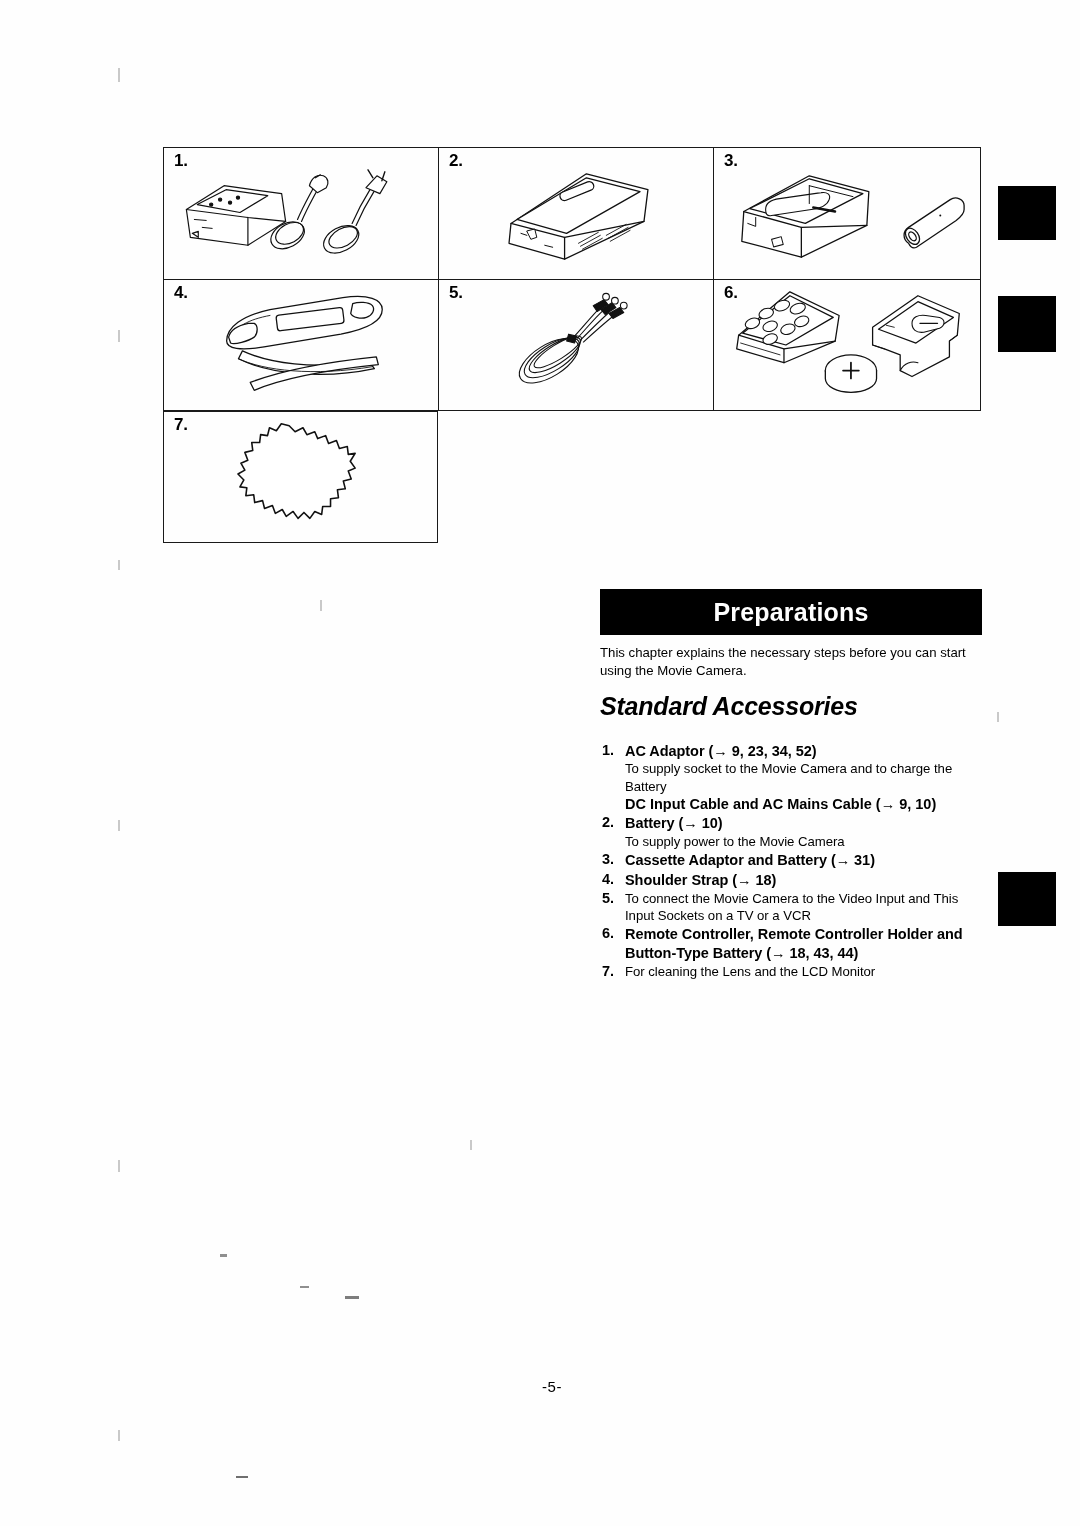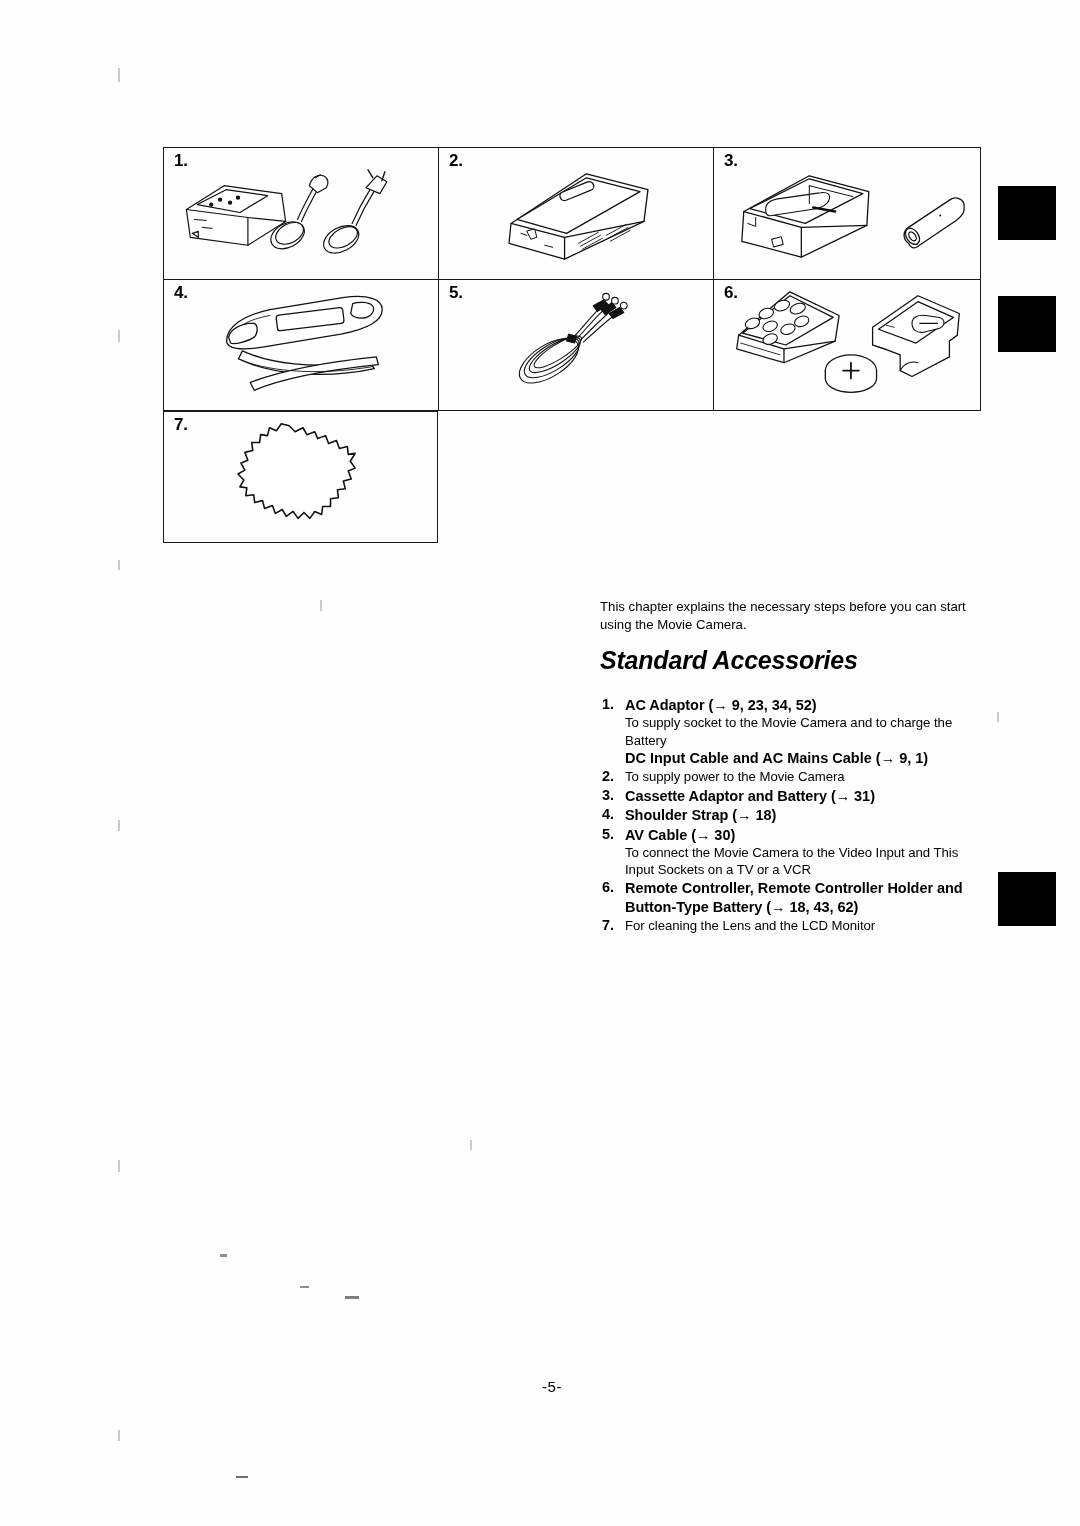--- a/index.html
+++ b/index.html
@@ -372,58 +372,61 @@
       </div>
     </div>
   </div>
 
   <div class="index-tab" id="index-tab-1"></div>
   <div class="index-tab" id="index-tab-2"></div>
   <div class="index-tab" id="index-tab-3"></div>
 
   <div id="text-column">
 
+    <div id="preparations-banner">
+      <span>Preparations</span>
+    </div>
 
     <p id="chapter-intro">This chapter explains the necessary steps before you can start using the Movie Camera.</p>
 
     <h2 id="section-title">Standard Accessories</h2>
 
     <ul id="accessory-list">
 
       <li class="acc-item">
         <span class="acc-index">1.</span>
         <div class="acc-heading">AC Adaptor (→ 9, 23, 34, 52)</div>
         <div class="acc-desc">To supply socket to the Movie Camera and to charge the Battery</div>
-        <div class="acc-subheading">DC Input Cable and AC Mains Cable (→ 9, 1)</div>
+        <div class="acc-subheading">DC Input Cable and AC Mains Cable (→ 9, 10)</div>
       </li>
 
       <li class="acc-item">
         <span class="acc-index">2.</span>
+        <div class="acc-heading">Battery (→ 10)</div>
         <div class="acc-desc">To supply power to the Movie Camera</div>
       </li>
 
       <li class="acc-item">
         <span class="acc-index">3.</span>
         <div class="acc-heading">Cassette Adaptor and Battery (→ 31)</div>
       </li>
 
       <li class="acc-item">
         <span class="acc-index">4.</span>
         <div class="acc-heading">Shoulder Strap (→ 18)</div>
       </li>
 
       <li class="acc-item">
         <span class="acc-index">5.</span>
-        <div class="acc-heading">AV Cable (→ 30)</div>
         <div class="acc-desc">To connect the Movie Camera to the Video Input and This Input Sockets on a TV or a VCR</div>
       </li>
 
       <li class="acc-item">
         <span class="acc-index">6.</span>
-        <div class="acc-heading">Remote Controller, Remote Controller Holder and Button-Type Battery (→ 18, 43, 62)</div>
+        <div class="acc-heading">Remote Controller, Remote Controller Holder and Button-Type Battery (→ 18, 43, 44)</div>
       </li>
 
       <li class="acc-item">
         <span class="acc-index">7.</span>
         <div class="acc-desc">For cleaning the Lens and the LCD Monitor</div>
       </li>
     </ul>
   </div>
 
   <div id="page-number">

